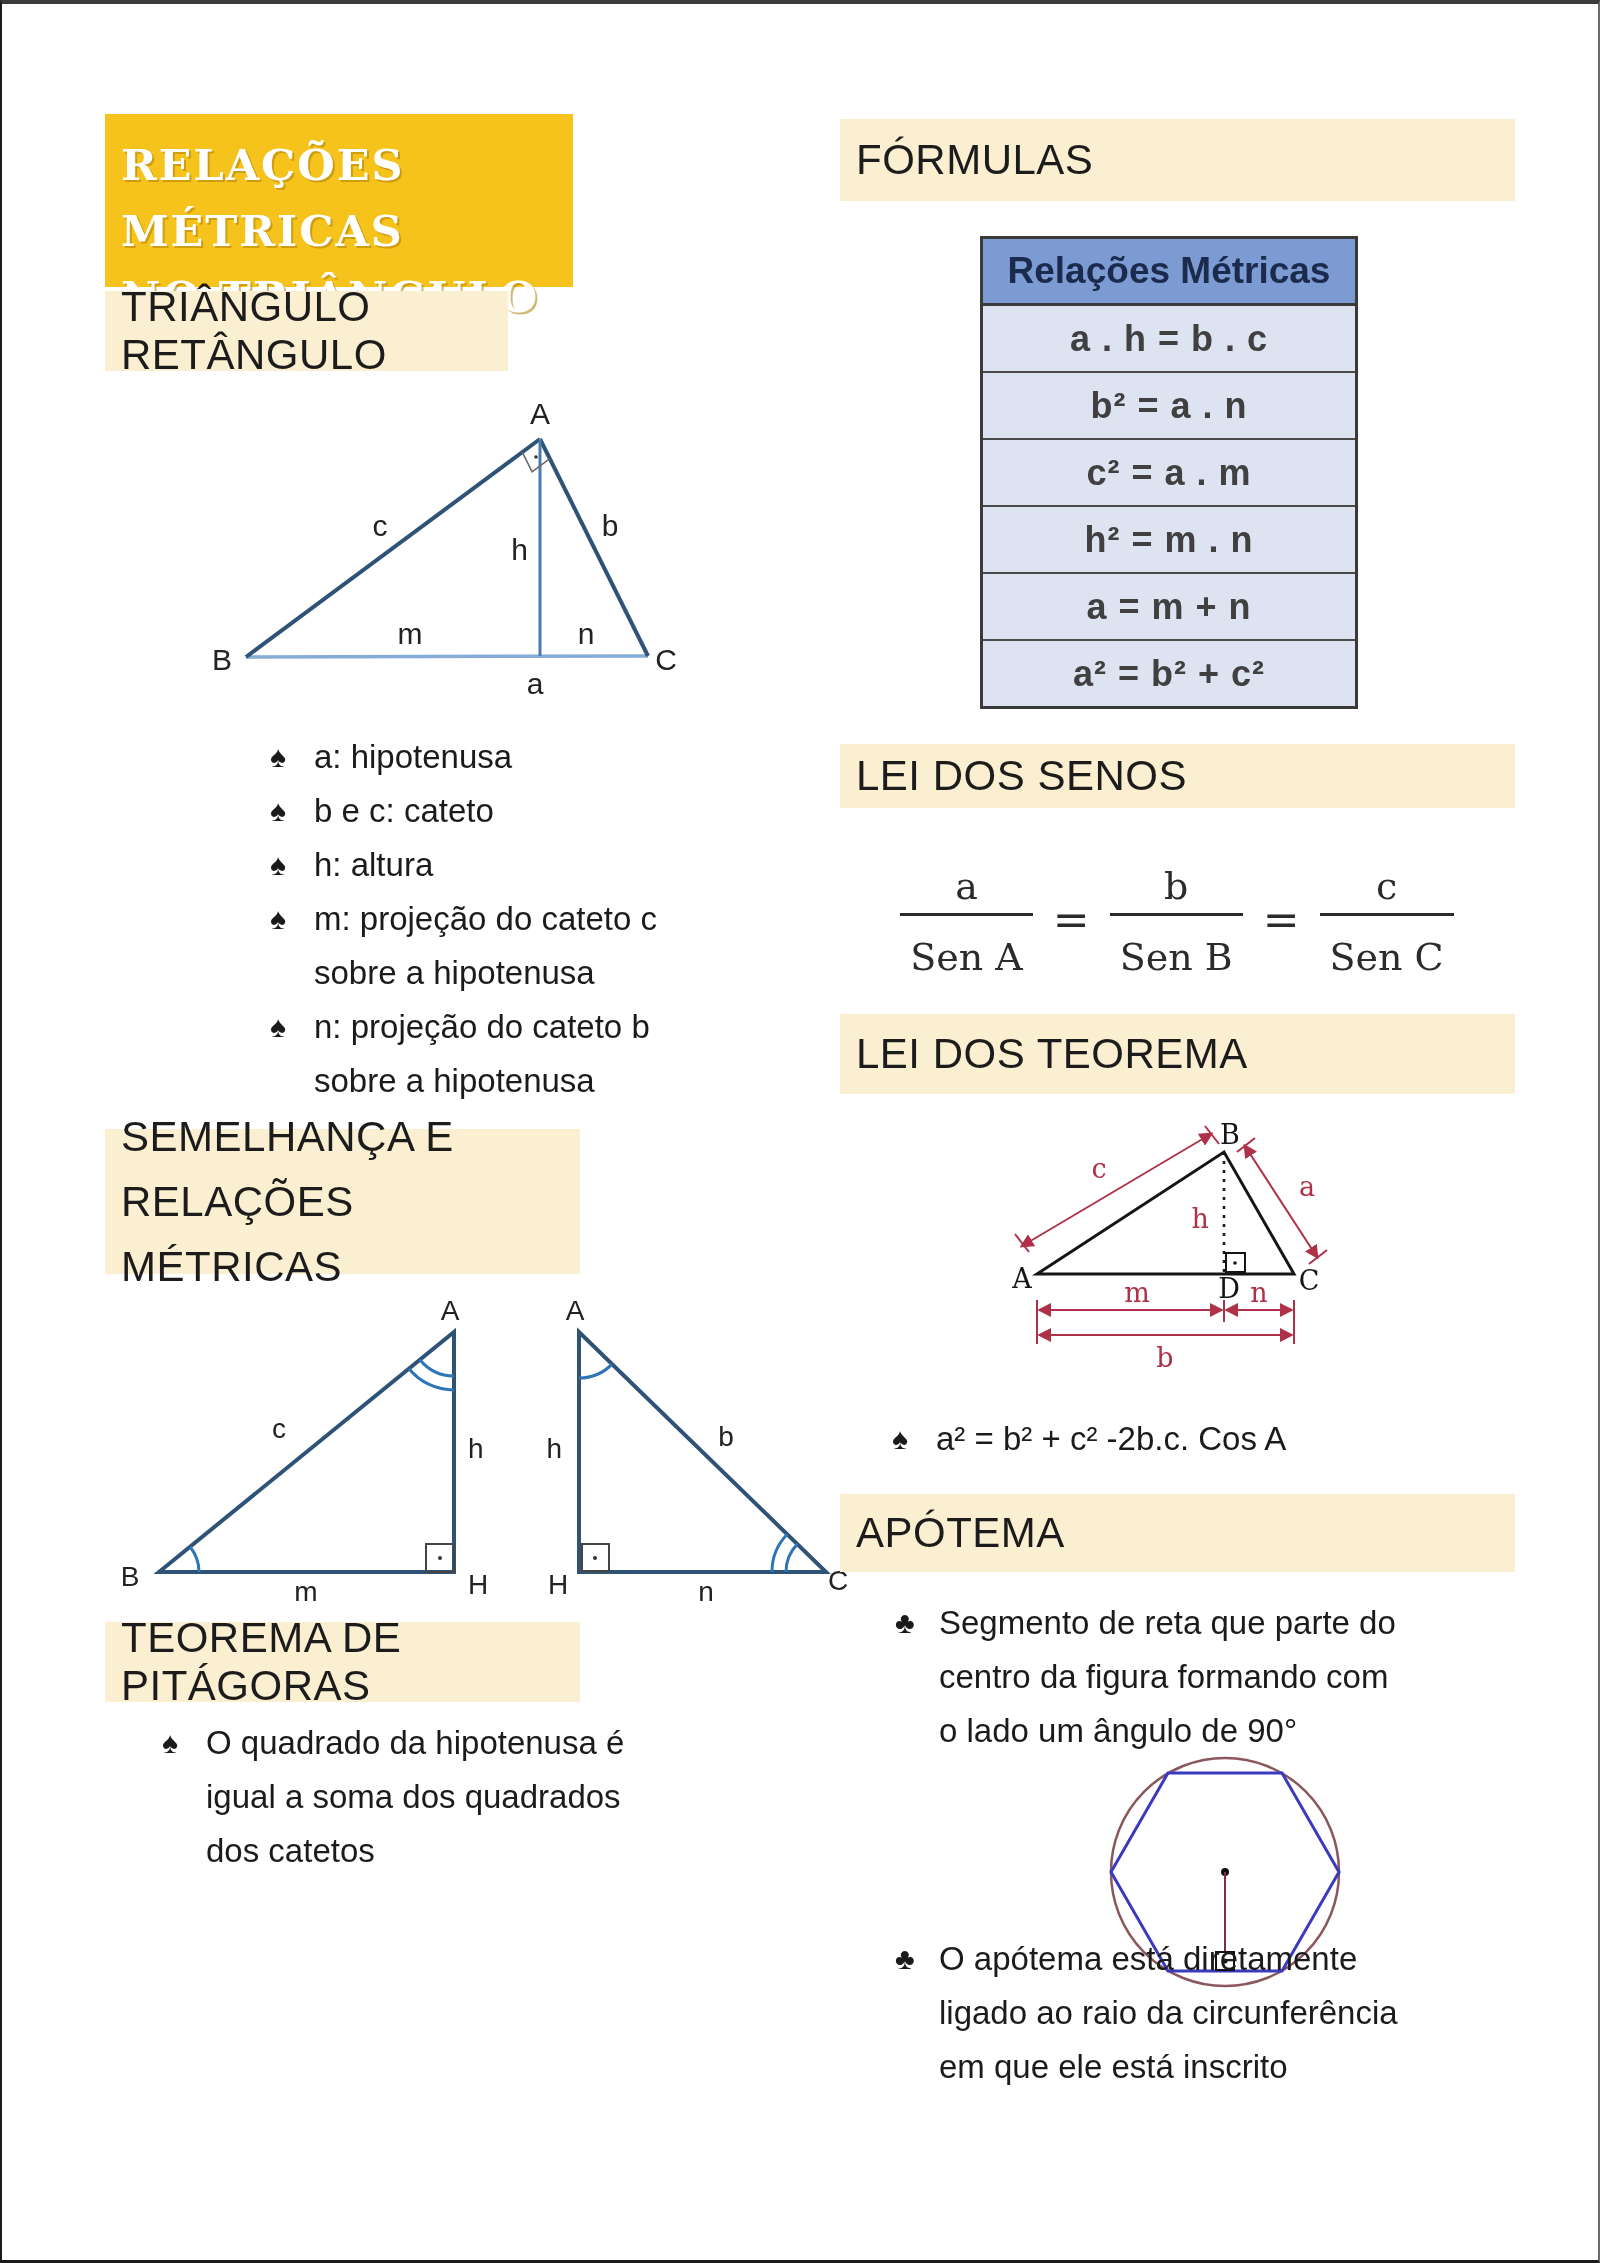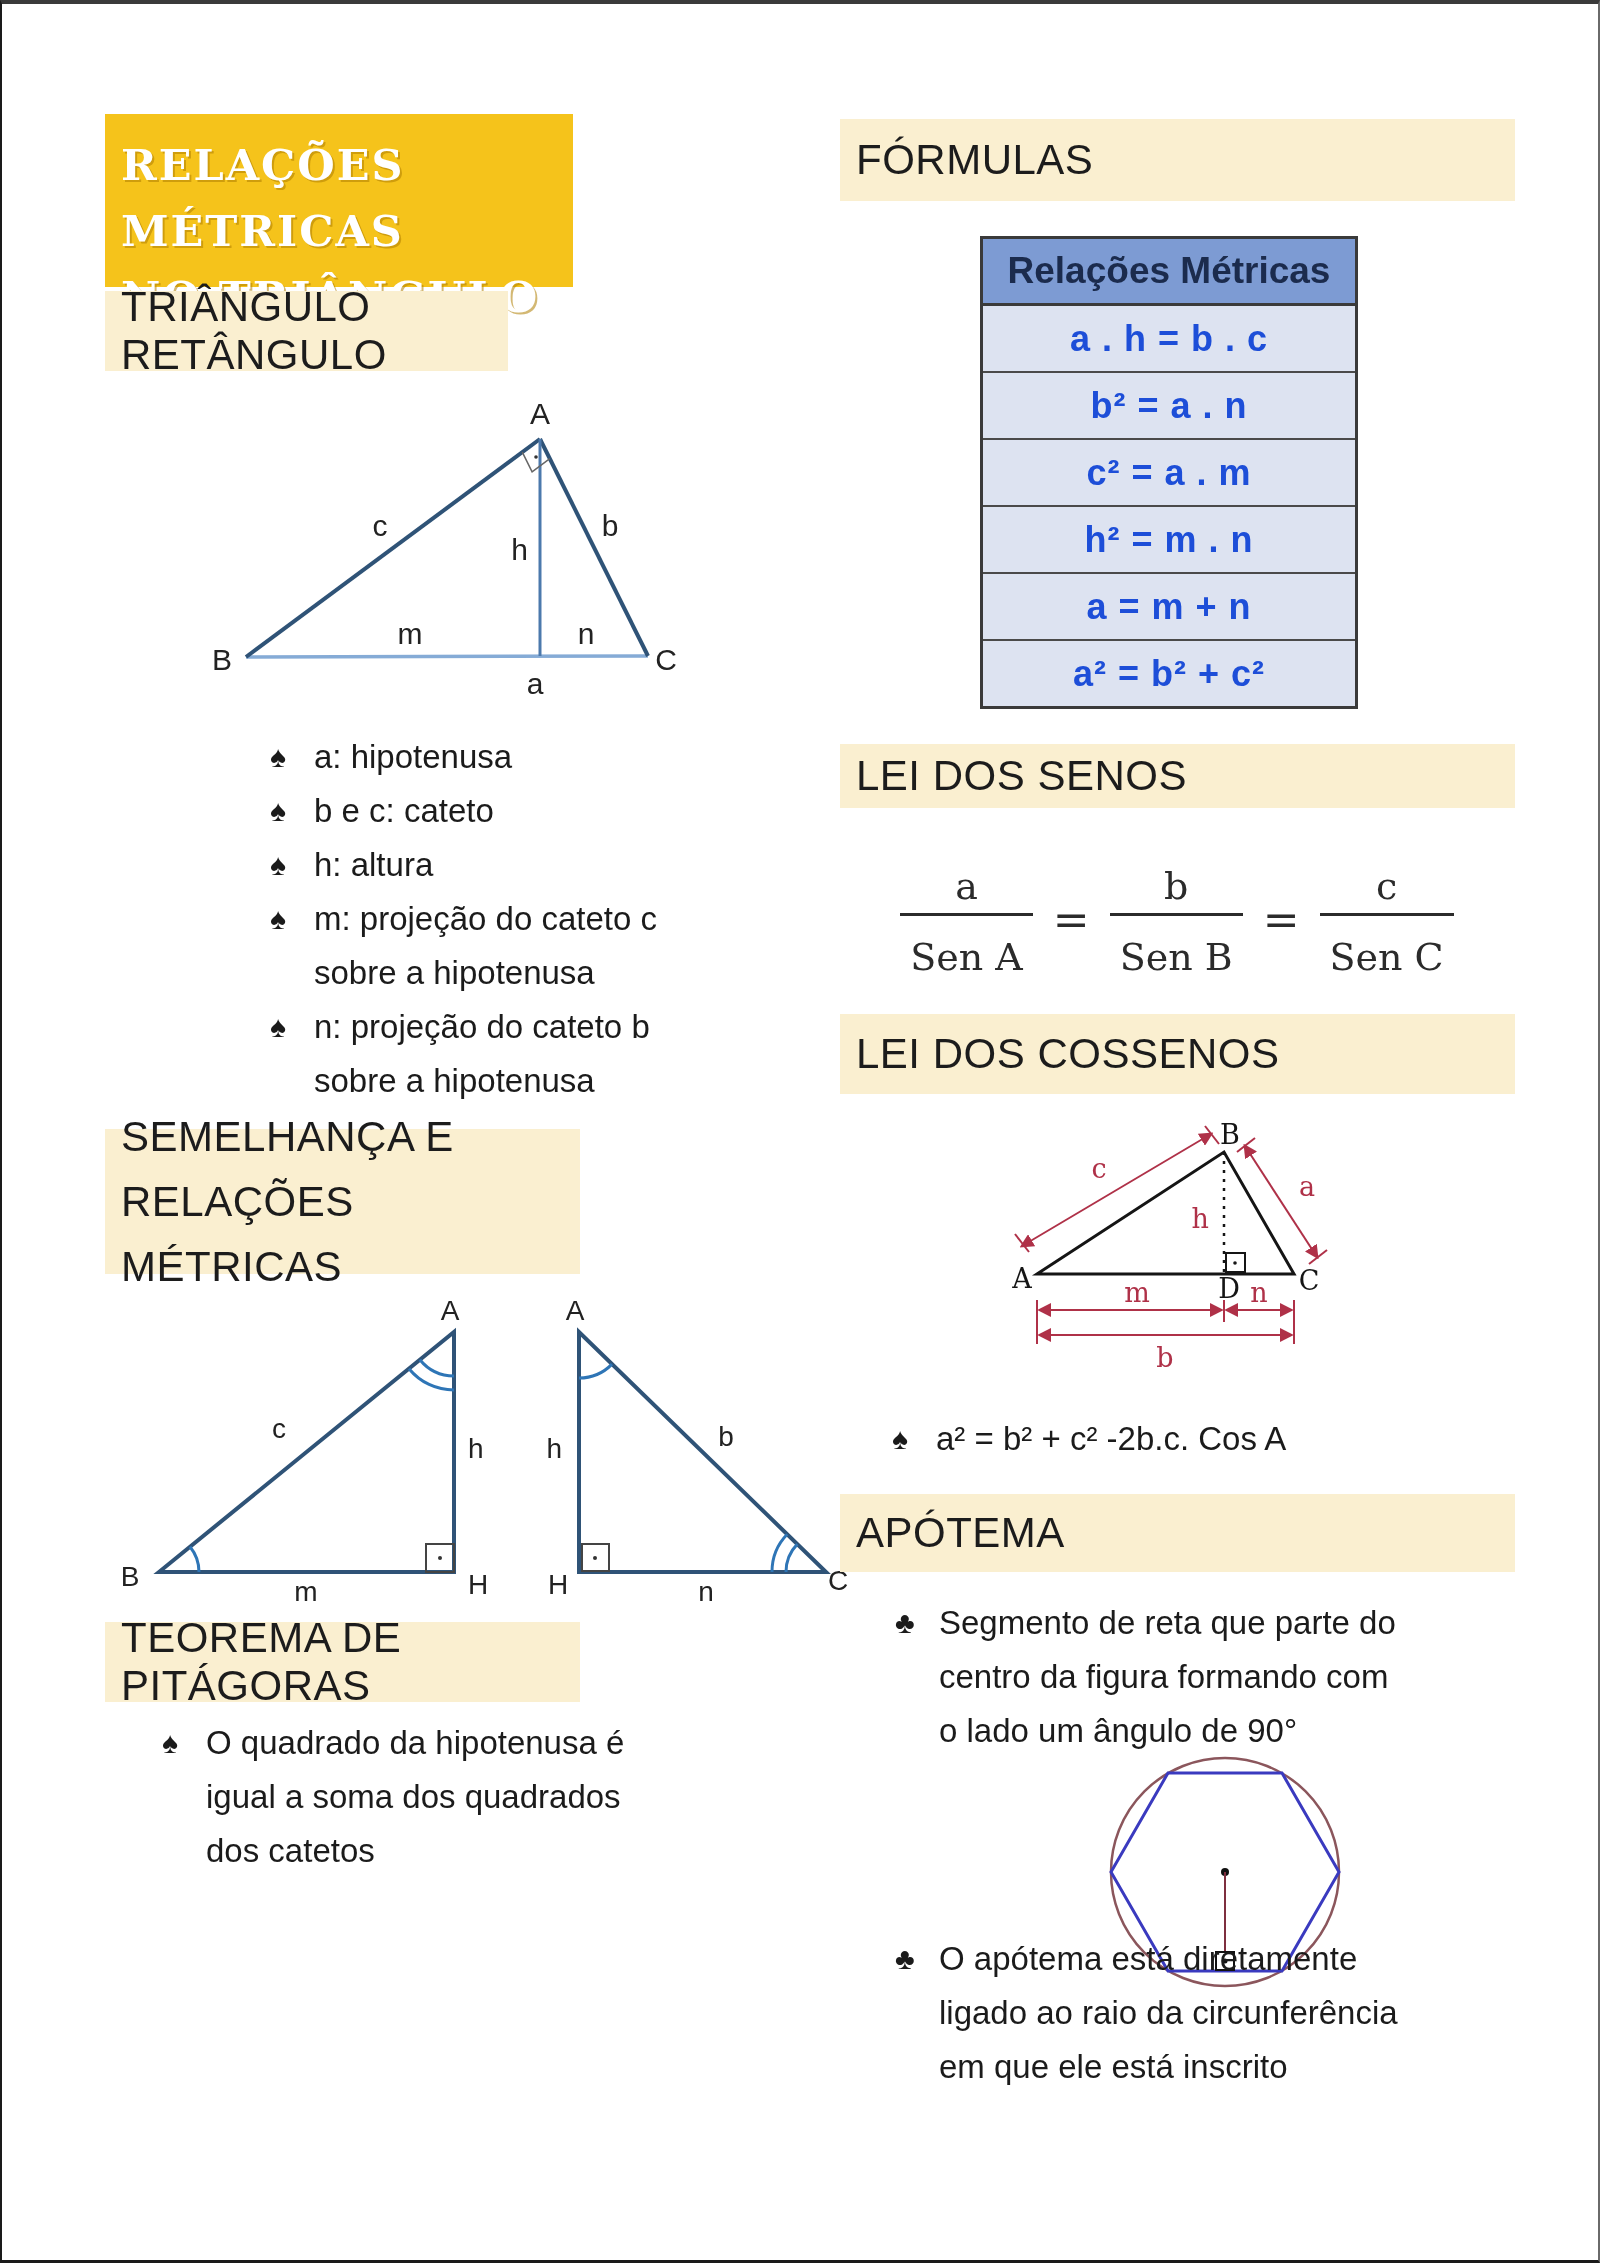--- a/index.html
+++ b/index.html
@@ -22,21 +22,21 @@
   
   .blist{font-size:33px;line-height:54px;}
   .bitem{position:relative;padding-left:44px;}
   .bullet-glyph{position:absolute;left:0;top:0;font-size:30px;}
   
   .ftable{width:372px;border:3px solid #3a3a3a;background:#DDE3F1;}
   .ftable .thead{height:64px;background:#7D9BD3;color:#1b2b4d;font-weight:bold;
       display:flex;align-items:center;justify-content:center;font-size:37px;
       border-bottom:3px solid #3a3a3a;}
   .ftable .trow{height:65px;display:flex;align-items:center;justify-content:center;
-      font-size:36px;color:#1d4ed8;border-bottom:2px solid #4a4a4a;font-weight:bold;letter-spacing:1px;}
+      font-size:36px;color:#404040;border-bottom:2px solid #4a4a4a;font-weight:bold;letter-spacing:1px;}
   .ftable .trow:last-child{border-bottom:none;}
   
   .senos{display:flex;align-items:center;justify-content:center;
       font-family:"DejaVu Serif",serif;color:#2b2b2b;}
   .frac{display:inline-flex;flex-direction:column;align-items:center;font-size:38px;line-height:1.25;}
   .frac .num{align-self:stretch;text-align:center;border-bottom:3px solid #2b2b2b;padding:0 10px 3px;}
   .frac .den{align-self:stretch;text-align:center;padding:18px 10px 0;}
   .eq{font-size:44px;margin:0 20px;padding-bottom:6px;}
   svg text{font-family:"Liberation Sans",sans-serif;}
   svg text.serif{font-family:"DejaVu Serif",serif;}
@@ -163,21 +163,21 @@
       <span class="den">Sen B</span>
     </span>
     <span class="eq">=</span>
     <span class="frac">
       <span class="num">c</span>
       <span class="den">Sen C</span>
     </span>
   </div>
 
   <div class="abs hbar" style="left:838px;top:1010px;width:675px;height:80px;">
-    <span>LEI DOS COSSENOS</span>
+    <span>LEI DOS TEOREMA</span>
   </div>
 
   <svg class="abs" style="left:985px;top:1118px;" width="430" height="260" viewBox="0 0 430 260">
     <defs>
       <marker id="arr" viewBox="0 0 10 10" refX="8" refY="5" markerWidth="7" markerHeight="7" orient="auto-start-reverse">
         <path d="M0 0 L10 5 L0 10 z" fill="#AF3148"></path>
       </marker>
     </defs>
     <path d="M50 152 L237 30 L307 152 Z" fill="none" stroke="#151515" stroke-width="3"></path>
     <line x1="237" y1="30" x2="237" y2="152" stroke="#151515" stroke-width="2.5" stroke-dasharray="3 6"></line>

